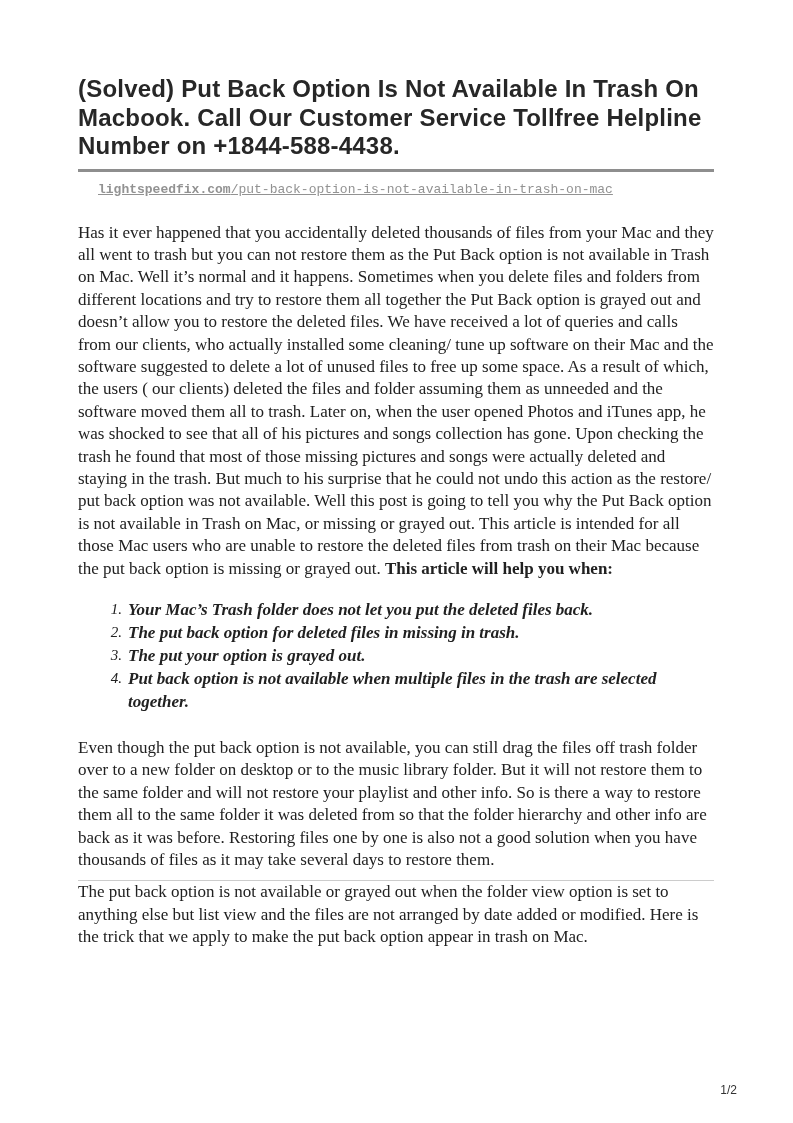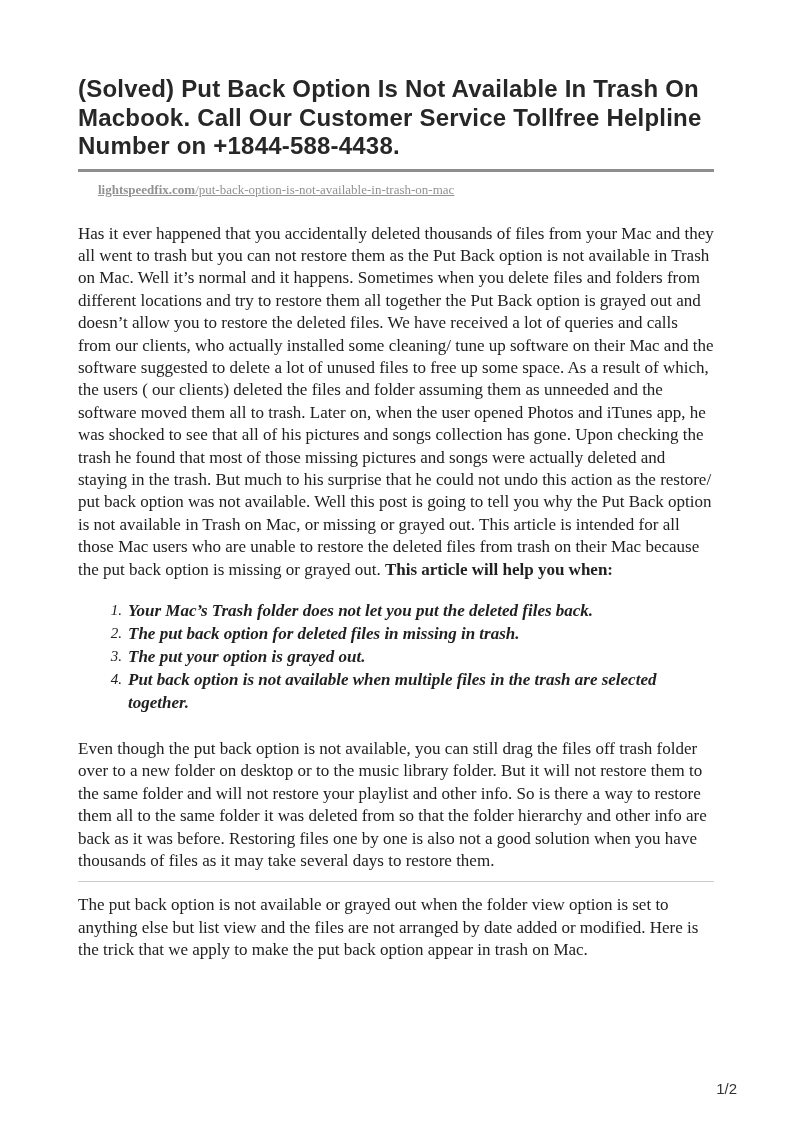--- a/index.html
+++ b/index.html
@@ -30,21 +30,21 @@
     color: #272727;
     letter-spacing: 0.2px;
   }
   .title-rule {
     border: none;
     border-top: 3px solid #8e8e8e;
     margin: 8px 0 0 0;
   }
   .source-line {
     margin: 10px 0 0 20px;
-    font-family: Liberation Serif, serif;
+    font-family: Liberation Mono, monospace;
     font-size: 13px;
     color: #929292;
   }
   .source-line a {
     color: #929292;
     text-decoration: underline;
   }
   .source-domain { font-weight: bold; }
   .body-text {
     font-size: 17px;
@@ -86,27 +86,27 @@
     font-weight: bold;
     font-size: 19px;
     line-height: 22px;
     color: #2b2b2b;
   }
   .section-rule {
     border: none;
     border-top: 1px solid #cccccc;
     margin: 9px 0 0 0;
   }
-  .para-3 { margin-top: 12px; }
+  .para-3 { }
   .page-footer {
     position: absolute;
     right: 56px;
     bottom: 26px;
     font-family: "Liberation Sans", sans-serif;
-    font-size: 15px;
+    font-size: 12px;
     color: #333333;
   }
 </style>
 </head>
 <body>
 
 <div class="page">
 
   <h1 class="article-title">(Solved) Put Back Option Is Not Available In Trash On Macbook. Call Our Customer Service Tollfree Helpline Number on +1844-588-4438.</h1>
 

